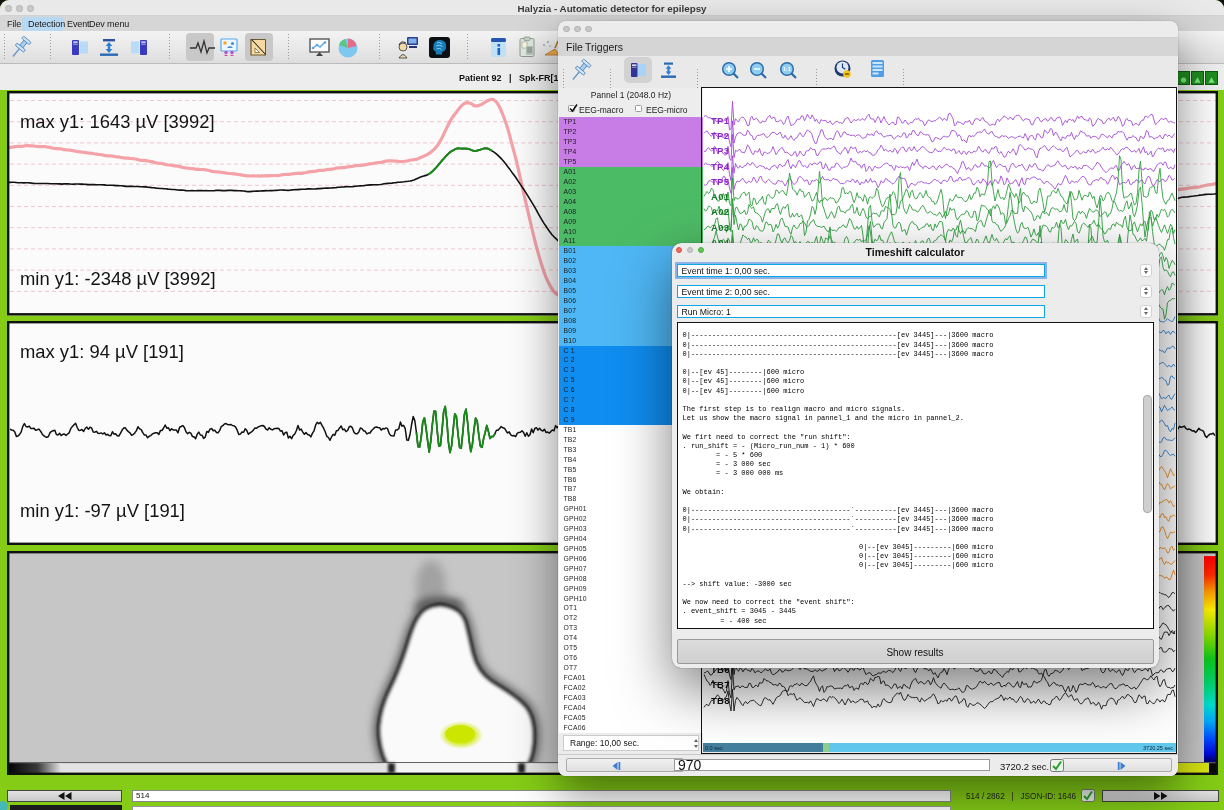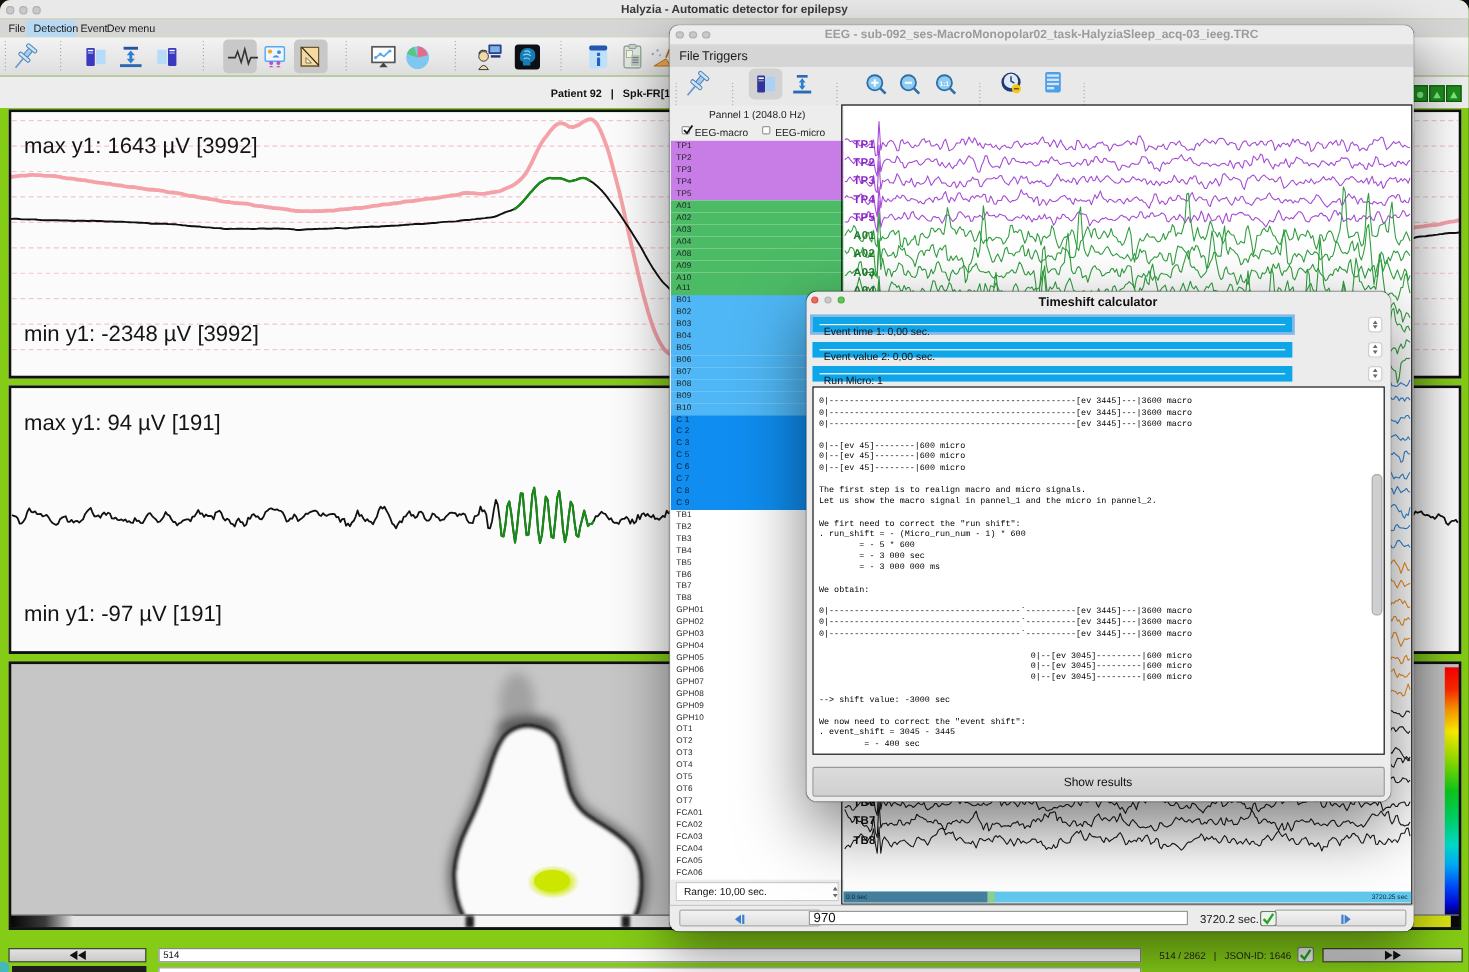--- a/index.html
+++ b/index.html
@@ -27,24 +27,24 @@
 .pcheck{position:absolute;left:1px;top:80.5px;width:144px;height:16.4px;background:#ededed;font-size:8.5px;color:#222}
 .cbox{position:absolute;top:3.5px;width:8px;height:8px;background:#fff;border:1px solid #999;border-radius:1.5px}
 .chanlist{position:absolute;left:1px;top:96.9px;width:144px;height:616px;background:#fff;overflow:hidden}
 .crow{position:absolute;left:0;width:144px;height:10.4px;font-size:6.8px;line-height:9.9px;color:#1c1c1c;padding-left:4.5px;letter-spacing:0.2px}
 .eegsvg{position:absolute;left:145px;top:67.5px}
 .eegplotborder{position:absolute;left:142.5px;top:66px;width:476.5px;height:667px;border:1.5px solid #111;pointer-events:none}
 .tl{position:absolute;left:153px;font-size:9.5px;font-weight:bold;letter-spacing:0.3px}
 .timebar{position:absolute;left:145px;top:722px;width:473px;height:9.5px;background:#62c8ee;font-size:5.5px}
 .rangebox{position:absolute;left:5px;top:714.5px;width:136px;height:16px;background:#fff;border:1px solid #ccc;font-size:8.5px;line-height:15px;color:#111;padding-left:6px}
 .efoot{position:absolute;left:0;top:733px;width:100%;height:22px;background:#ececec;border-top:1px solid #c9c9c9}
-.efield{position:absolute;background:#fff;border:1px solid #999;font-size:11px;color:#111;line-height:10px;padding-left:3px}
+.efield{position:absolute;background:#fff;border:1px solid #999;font-size:14px;color:#111;line-height:10px;padding-left:3px}
 #dlg{position:absolute;left:671.5px;top:243px;width:487px;height:425px;border-radius:9px;background:#ececec;box-shadow:0 22px 55px rgba(0,0,0,0.5),0 0 1px rgba(0,0,0,0.7);overflow:hidden}
 .dtitle{position:absolute;top:3px;width:100%;text-align:center;font-size:10.5px;font-weight:bold;color:#111}
-.dfield{position:absolute;left:5px;width:400px;height:13px;background:#fff;border:6px solid #0ea5e9;font-size:8.7px;color:#111;padding-left:4px;line-height:12px}
+.dfield{position:absolute;left:5px;width:368px;height:13px;background:#fff;border:1px solid #0ea5e9;font-size:8.7px;color:#111;padding-left:4px;line-height:12px}
 .spin{position:absolute;left:468px;width:12px;height:13px;background:#fff;border:1px solid #d0d0d0;border-radius:3px}
 .spin:before{content:"";position:absolute;left:3px;top:1.8px;border-left:2.8px solid transparent;border-right:2.8px solid transparent;border-bottom:3.6px solid #666}
 .spin:after{content:"";position:absolute;left:3px;bottom:1.8px;border-left:2.8px solid transparent;border-right:2.8px solid transparent;border-top:3.6px solid #666}
 .dta{position:absolute;left:5px;top:79.4px;width:477px;height:307px;background:#fff;border:1.8px solid #111;overflow:hidden}
 .dta pre{position:absolute;left:5px;top:8px;font-family:"Liberation Mono",monospace;font-size:7px;line-height:9.2px;color:#000}
 .dsb{position:absolute;right:1px;top:72px;width:9px;height:118px;background:#cfcfcf;border:1px solid #aaa;border-radius:4px}
 .dbtn{position:absolute;left:5px;top:396px;width:477px;height:25px;background:linear-gradient(#dcdcdc,#cfcfcf);border:1px solid #999;border-radius:2px;text-align:center;font-size:10px;line-height:25px;color:#111}
 </style></head><body>
 <div id="main">
 <div class="titlebar">
@@ -272,21 +272,20 @@
 <div style="position:absolute;left:10px;top:805px;width:112px;height:5px;background:#1c1c1c"></div>
 <div style="position:absolute;left:132px;top:806px;width:819px;height:4px;background:#fff;border:1px solid #999;border-bottom:none"></div>
 <div style="position:absolute;left:-3px;top:801px;width:11px;height:11px;border-radius:50%;background:#46b8b8"></div>
 <div id="eeg">
 <div class="etitle">
  <div class="tlights">
           <div class="tlc"></div>
           <div class="tlc"></div>
           <div class="tlc"></div>
         </div>
- <div class="etitletxt">EEG - sub-092_ses-MacroMonopolar02_task-HalyziaSleep_acq-03_ieeg.TRC</div>
 </div>
 <div class="emenu">
         <span style="position:absolute;left:8px;top:3px">File</span>
         <span style="position:absolute;left:27px;top:3px">Triggers</span>
       </div>
 <div class="etool">
  <div class="tsep" style="left:5px;top:13px"></div>
         <div class="tsep" style="left:52px;top:13px"></div>
         <div class="tsep" style="left:139px;top:13px"></div>
  <div class="tsep" style="left:258px;top:13px"></div>
@@ -528,21 +527,21 @@
 </div>
 <div id="dlg">
 <div class="tlights" style="left:4px;top:3.5px">
         <div class="tlc" style="background:#ed6a5e;border-color:#d55347"></div>
         <div class="tlc"></div>
         <div class="tlc" style="background:#61c554;border-color:#4aae43"></div>
       </div>
 <div class="dtitle">Timeshift calculator</div>
 <div class="dfield" style="top:21px;box-shadow:0 0 0 2px #8ab4e8">Event time 1: 0,00 sec.</div>
       <div class="spin" style="top:21px"></div>
-<div class="dfield" style="top:41.5px">Event value 2: 0,00 sec.</div>
+<div class="dfield" style="top:41.5px">Event time 2: 0,00 sec.</div>
       <div class="spin" style="top:41.5px"></div>
 <div class="dfield" style="top:61.5px">Run Micro: 1</div>
       <div class="spin" style="top:61.5px"></div>
 <div class="dta">
         <pre>0|-------------------------------------------------[ev 3445]---|3600 macro
 0|-------------------------------------------------[ev 3445]---|3600 macro
 0|-------------------------------------------------[ev 3445]---|3600 macro
 
 0|--[ev 45]--------|600 micro
 0|--[ev 45]--------|600 micro

